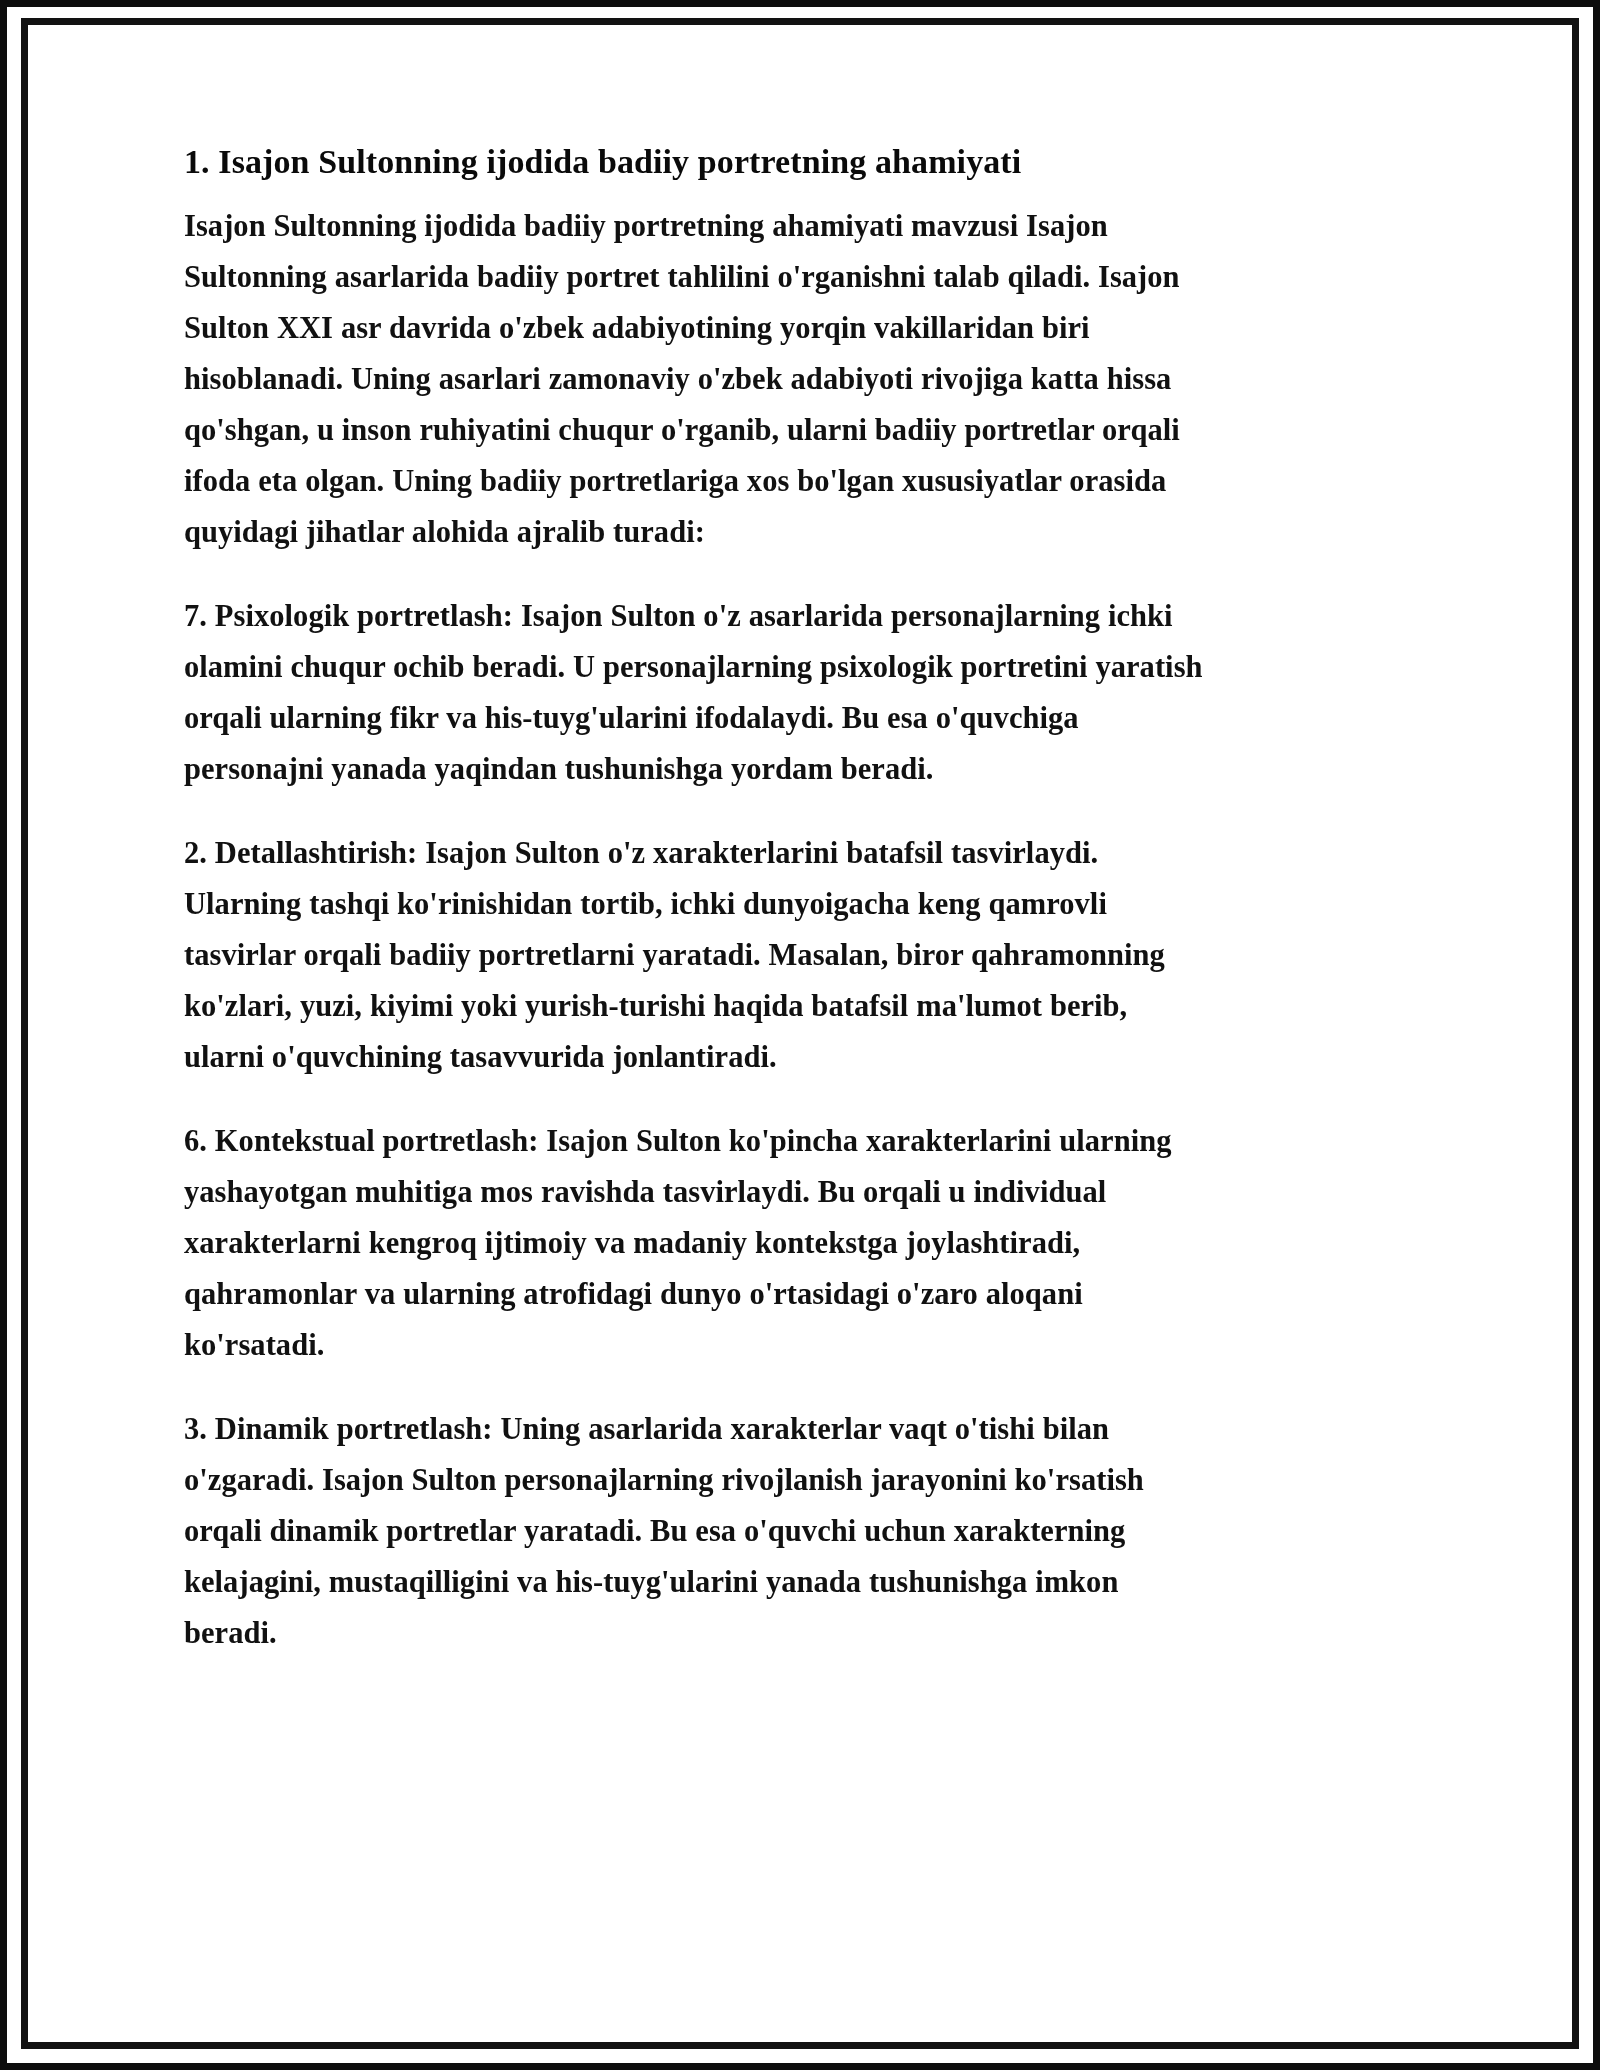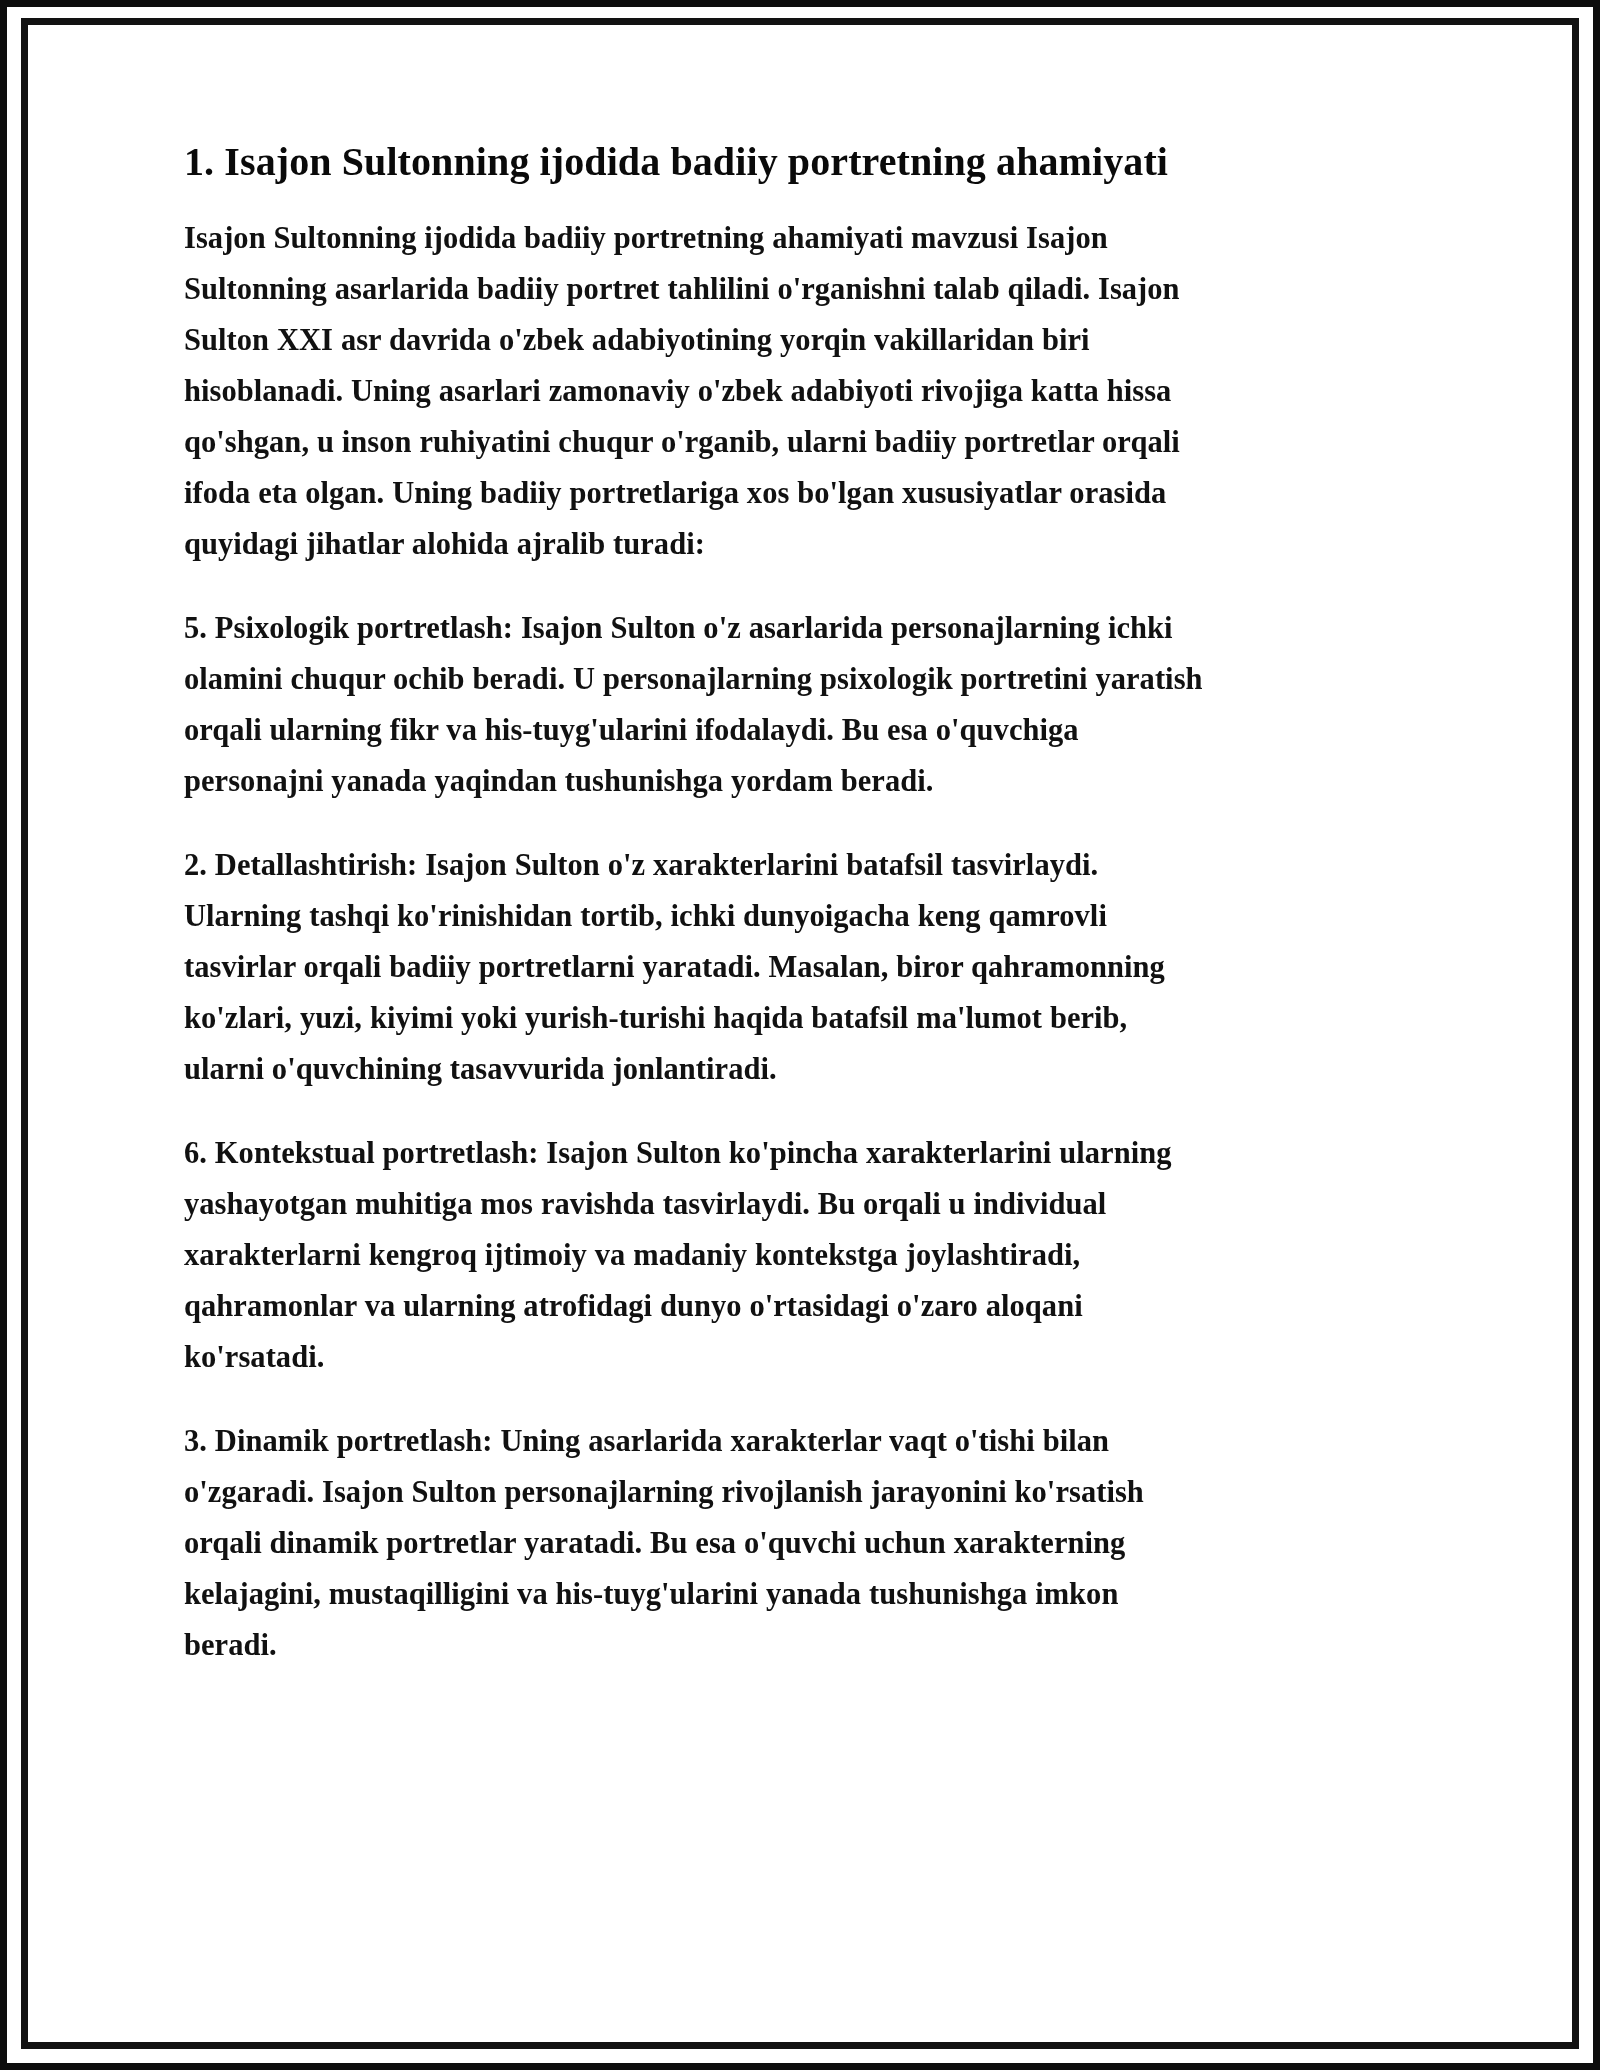--- a/index.html
+++ b/index.html
@@ -50,24 +50,24 @@
   .content {
     position: absolute;
     left: 155px;
     top: 115px;
     width: 1022px;
   }
 
   .doc-heading {
     font-family: "Liberation Serif", "DejaVu Serif", serif;
     font-weight: 700;
-    font-size: 40px;
+    font-size: 34px;
     line-height: 42px;
     color: #0a0a0a;
-    margin: 0 0 30px 0;
+    margin: 0 0 18px 0;
     letter-spacing: 0.1px;
   }
 
   .doc-paragraph {
     font-family: "Liberation Serif", "DejaVu Serif", serif;
     font-weight: 700;
     font-size: 30.5px;
     line-height: 51px;
     color: #111111;
     margin: 0 0 33px 0;
@@ -84,21 +84,21 @@
 
 <div class="page-frame">
   <div class="page-frame-inner"></div>
   <div class="sheet">
     <div class="content">
 
       <h1 class="doc-heading">1. Isajon Sultonning ijodida badiiy portretning ahamiyati</h1>
 
       <p class="doc-paragraph">Isajon Sultonning ijodida badiiy portretning ahamiyati mavzusi Isajon Sultonning asarlarida badiiy portret tahlilini o'rganishni talab qiladi. Isajon Sulton XXI asr davrida o'zbek adabiyotining yorqin vakillaridan biri hisoblanadi. Uning asarlari zamonaviy o'zbek adabiyoti rivojiga katta hissa qo'shgan, u inson ruhiyatini chuqur o'rganib, ularni badiiy portretlar orqali ifoda eta olgan. Uning badiiy portretlariga xos bo'lgan xususiyatlar orasida quyidagi jihatlar alohida ajralib turadi:</p>
 
-      <p class="doc-paragraph">5. Psixologik portretlash: Isajon Sulton o'z asarlarida personajlarning ichki olamini chuqur ochib beradi. U personajlarning psixologik portretini yaratish orqali ularning fikr va his-tuyg'ularini ifodalaydi. Bu esa o'quvchiga personajni yanada yaqindan tushunishga yordam beradi.</p>
+      <p class="doc-paragraph">7. Psixologik portretlash: Isajon Sulton o'z asarlarida personajlarning ichki olamini chuqur ochib beradi. U personajlarning psixologik portretini yaratish orqali ularning fikr va his-tuyg'ularini ifodalaydi. Bu esa o'quvchiga personajni yanada yaqindan tushunishga yordam beradi.</p>
 
       <p class="doc-paragraph">2. Detallashtirish: Isajon Sulton o'z xarakterlarini batafsil tasvirlaydi. Ularning tashqi ko'rinishidan tortib, ichki dunyoigacha keng qamrovli tasvirlar orqali badiiy portretlarni yaratadi. Masalan, biror qahramonning ko'zlari, yuzi, kiyimi yoki yurish-turishi haqida batafsil ma'lumot berib, ularni o'quvchining tasavvurida jonlantiradi.</p>
 
       <p class="doc-paragraph">6. Kontekstual portretlash: Isajon Sulton ko'pincha xarakterlarini ularning yashayotgan muhitiga mos ravishda tasvirlaydi. Bu orqali u individual xarakterlarni kengroq ijtimoiy va madaniy kontekstga joylashtiradi, qahramonlar va ularning atrofidagi dunyo o'rtasidagi o'zaro aloqani ko'rsatadi.</p>
 
       <p class="doc-paragraph">3. Dinamik portretlash: Uning asarlarida xarakterlar vaqt o'tishi bilan o'zgaradi. Isajon Sulton personajlarning rivojlanish jarayonini ko'rsatish orqali dinamik portretlar yaratadi. Bu esa o'quvchi uchun xarakterning kelajagini, mustaqilligini va his-tuyg'ularini yanada tushunishga imkon beradi.</p>
 
 
     </div>
   </div>

